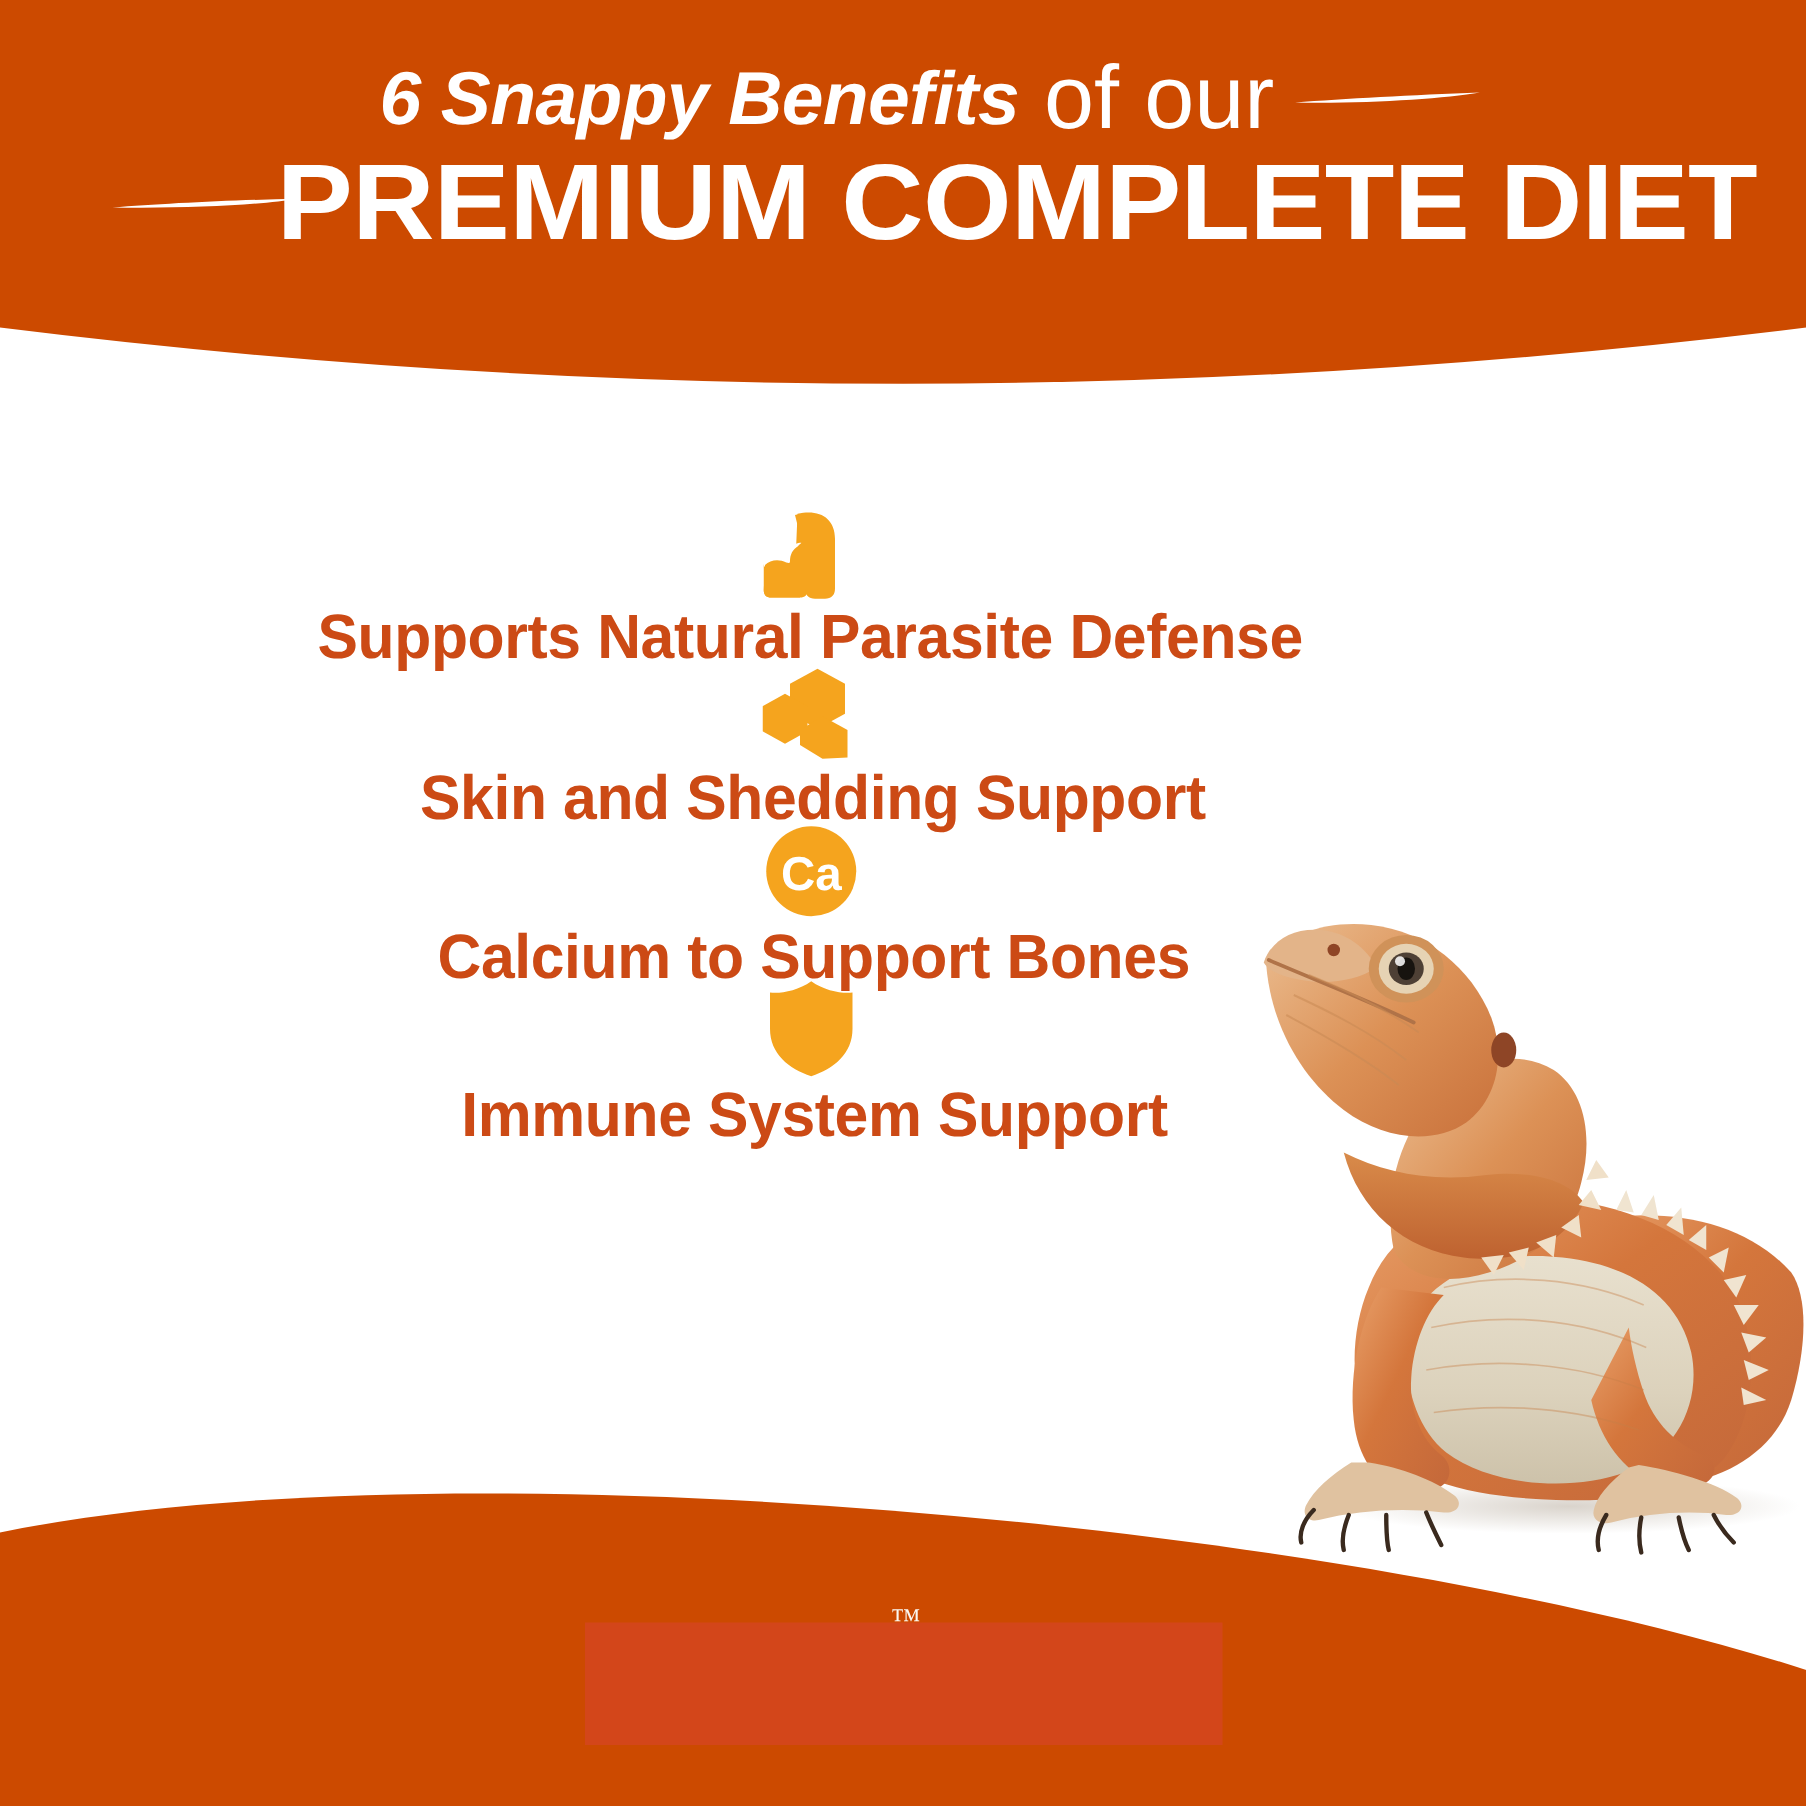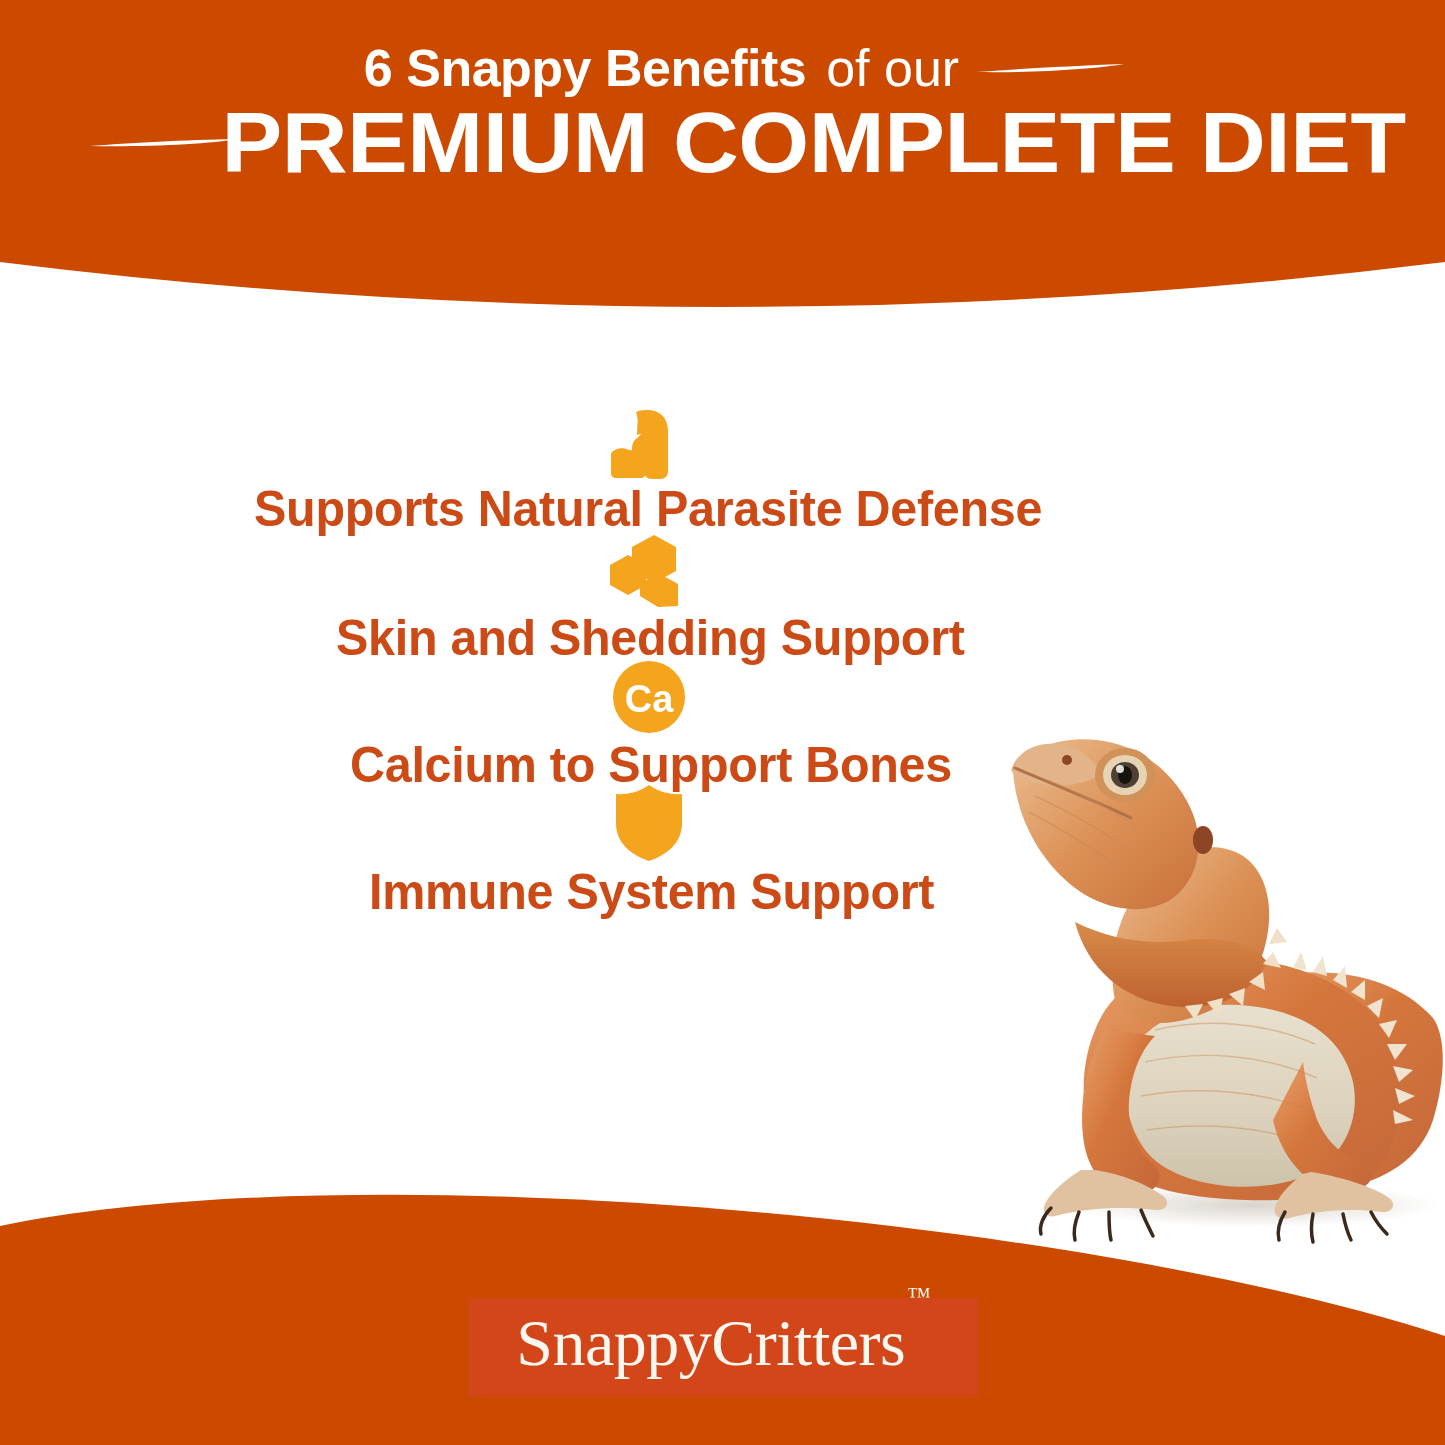--- a/index.html
+++ b/index.html
@@ -49,28 +49,29 @@
     color: #ffffff;
   }
   .headline-row.row1 {
     padding-left: 30px;
   }
   .headline-row.row2 {
     margin-top: 4px;
     padding-right: 18px;
   }
   .hl-bold {
-    font-size: 52px;
+    font-size: 60px;
     font-weight: 700;
     letter-spacing: -0.5px;
     white-space: nowrap;
     line-height: 1.02;
+    font-style: italic;
   }
   .hl-light {
-    font-size: 52px;
+    font-size: 72px;
     font-weight: 400;
     letter-spacing: 0px;
     white-space: nowrap;
     line-height: 1.02;
     margin-left: 20px;
   }
   .hl-big {
     font-size: 86px;
     font-weight: 700;
     letter-spacing: -0.5px;
@@ -407,18 +408,17 @@
       <g stroke="#B9handled" stroke-width="0" fill="none"></g>
     </svg>
   </div>
 
   <div class="footer">
     <svg class="footer-svg" width="1445" height="265" viewBox="0 0 1445 265">
       <path d="M0,46 C360,-28 1080,38 1445,156 L1445,265 L0,265 Z" fill="#CC4A00"></path>
     </svg>
     <div class="logo-plate"></div>
     <div class="logo-text">
-      <span class="logo-word">SnappyCritters</span>
         <span class="logo-tm">™</span>
     </div>
   </div>
 
 </div>
 
 </body></html>

